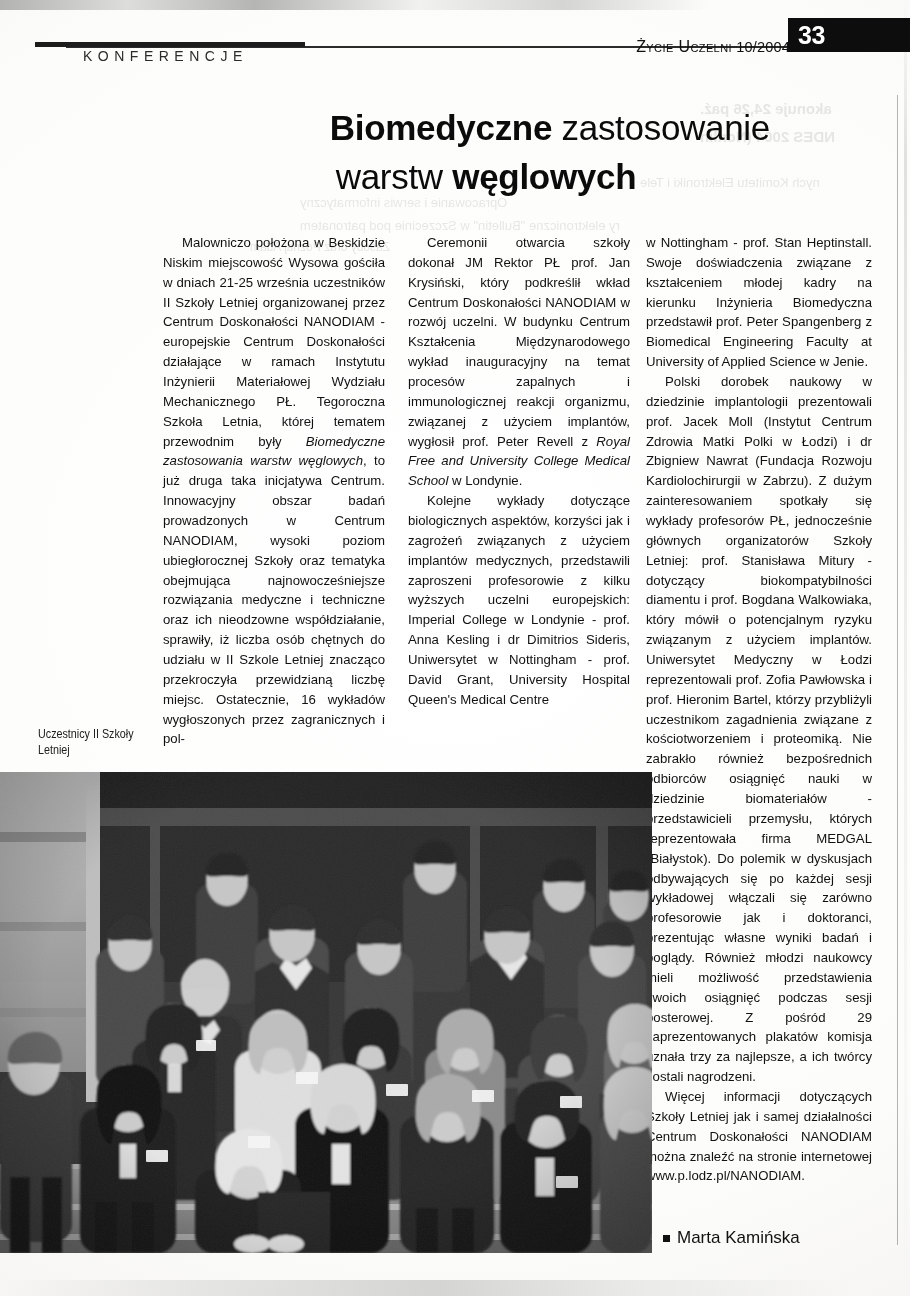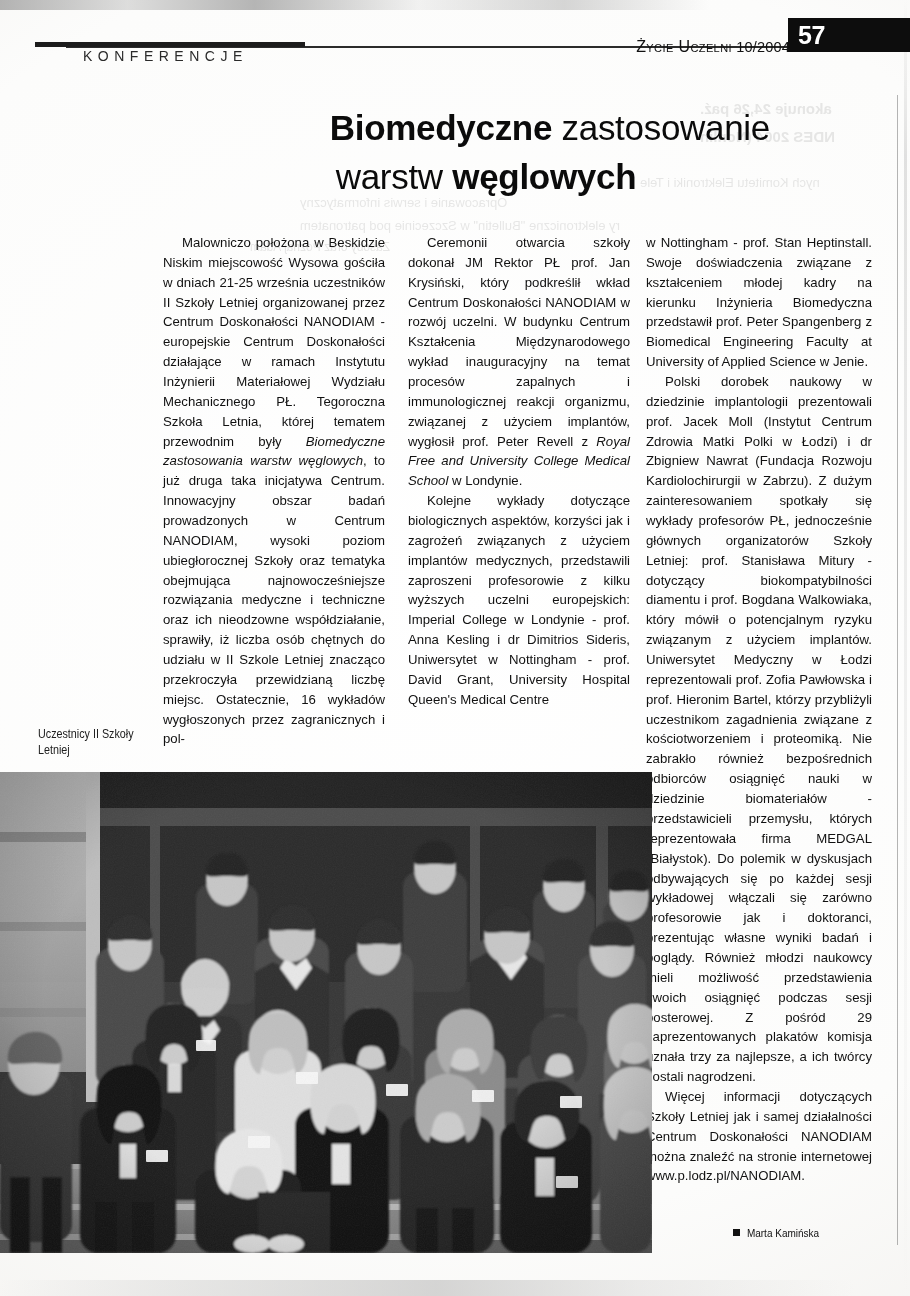--- a/index.html
+++ b/index.html
@@ -186,22 +186,22 @@
     background: #585858;
     filter: grayscale(1) contrast(1.04);
   }
   .photo svg { display: block; }
 
   
   .byline {
     position: absolute;
     left: 663px; top: 1228px;
     width: 226px;
-    text-align: center;
-    font-size: 10px;
+    text-align: left;
+    font-size: 17px;
     color: #111;
     white-space: nowrap;
   }
   .byline .sq {
     display: inline-block;
     width: 7px; height: 7px;
     background: #111;
     margin-right: 7px;
     vertical-align: 1px;
   }
@@ -223,21 +223,21 @@
   <div class="bleed" style="left:300px; top:218px; font-size:13px;">ry elektroniczne "Bulletin" w Szczecinie pod patronatem</div>
   <div class="bleed" style="left:250px; top:240px; font-size:12px;">Zasoby oraz Poznaj Adam</div>
 
   <div class="masthead">
     <div class="masthead-rule"></div>
     <div class="pagenum-box"></div>
     <div class="masthead-text">
       <span class="sc">Życie Uczelni</span>
       <span>10/2004</span>
     </div>
-    <div class="pagenum">57</div>
+    <div class="pagenum">33</div>
   </div>
 
   <div class="section-rule"></div>
   <div class="section-label">KONFERENCJE</div>
 
   <h1 class="headline">
     <span class="l1">
       <b>Biomedyczne</b>
       <span class="lite">zastosowanie</span>
     </span>

